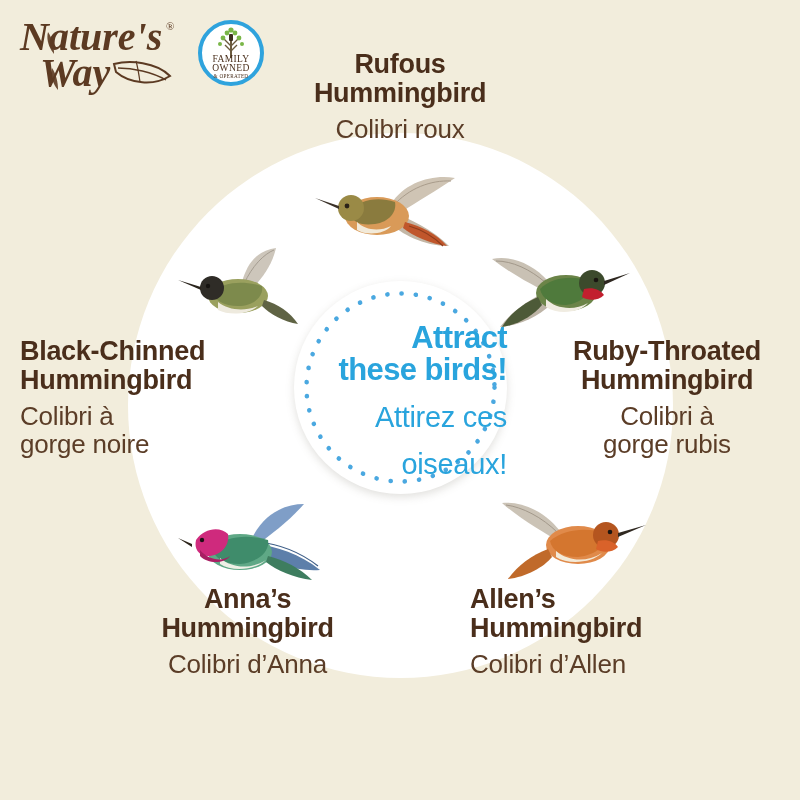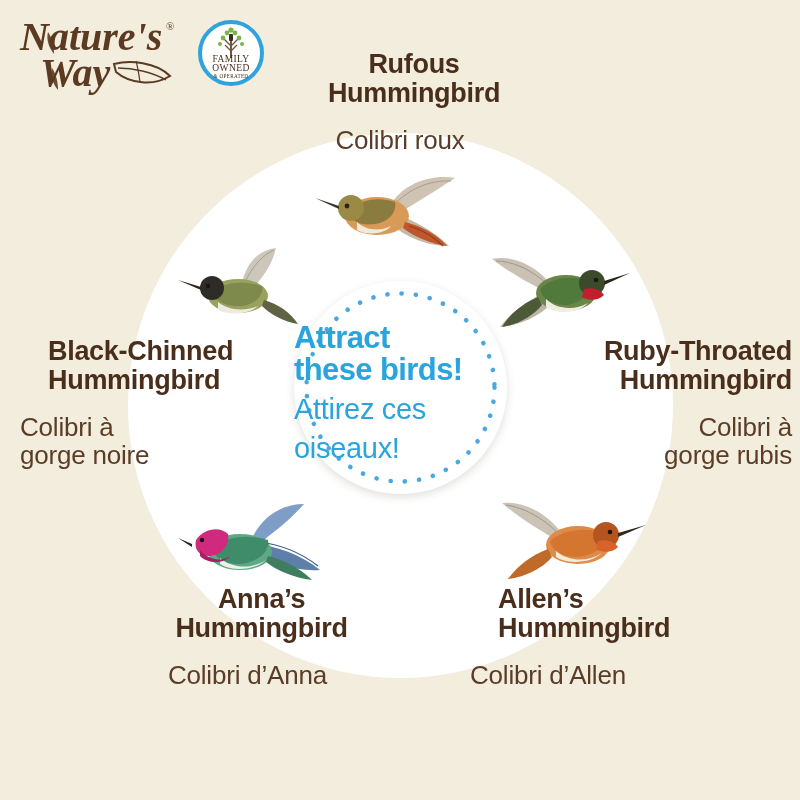--- a/index.html
+++ b/index.html
@@ -55,44 +55,43 @@
   .label {
     position: absolute;
     color: #4a2f1c;
     line-height: 1.07;
   }
   .label .en {
     font-weight: bold;
     font-size: 27px;
     letter-spacing: -0.3px;
     color: #4a2e1b;
-    padding-left: 28px;
   }
   .label .fr {
     font-weight: normal;
     font-size: 26px;
     letter-spacing: -0.2px;
     color: #5b3d27;
   }
-  .label .fr-block { margin-top: 19px; }
+  .label .fr-block { margin-top: 8px; }
 
   .label-rufous {
     left: 0; top: 50px;
     width: 800px;
     text-align: center;
   }
   .label-black-chinned {
     left: 20px; top: 337px;
     width: 243px;
     text-align: left;
   }
   .label-ruby-throated {
     left: 542px; top: 337px;
     width: 250px;
-    text-align: right;
+    text-align: center;
   }
   .label-annas {
     left: 125px; top: 585px;
     width: 245px;
     text-align: center;
   }
   .label-allens {
     left: 470px; top: 585px;
     width: 245px;
     text-align: left;
@@ -116,35 +115,35 @@
   .medallion svg.dots {
     position: absolute;
     left: 0; top: 0;
     width: 213px; height: 213px;
   }
   .medallion-text {
     position: absolute;
     left: 0;
     top: 41px;
     width: 213px;
-    text-align: left;
+    text-align: right;
     color: #29a4dd;
   }
   .medallion-text .m-en {
     font-weight: bold;
     font-size: 31px;
     line-height: 1.04;
     letter-spacing: -0.6px;
   }
   .medallion-text .m-fr {
     font-weight: normal;
     font-size: 29px;
     line-height: 1.06;
     letter-spacing: -0.3px;
-    margin-top: 8px;
+    margin-top: 16px;
   }
 
   
   .bird {
     position: absolute;
   }
   .bird svg { display: block; overflow: visible; }
 </style>
 </head>
 <body>

